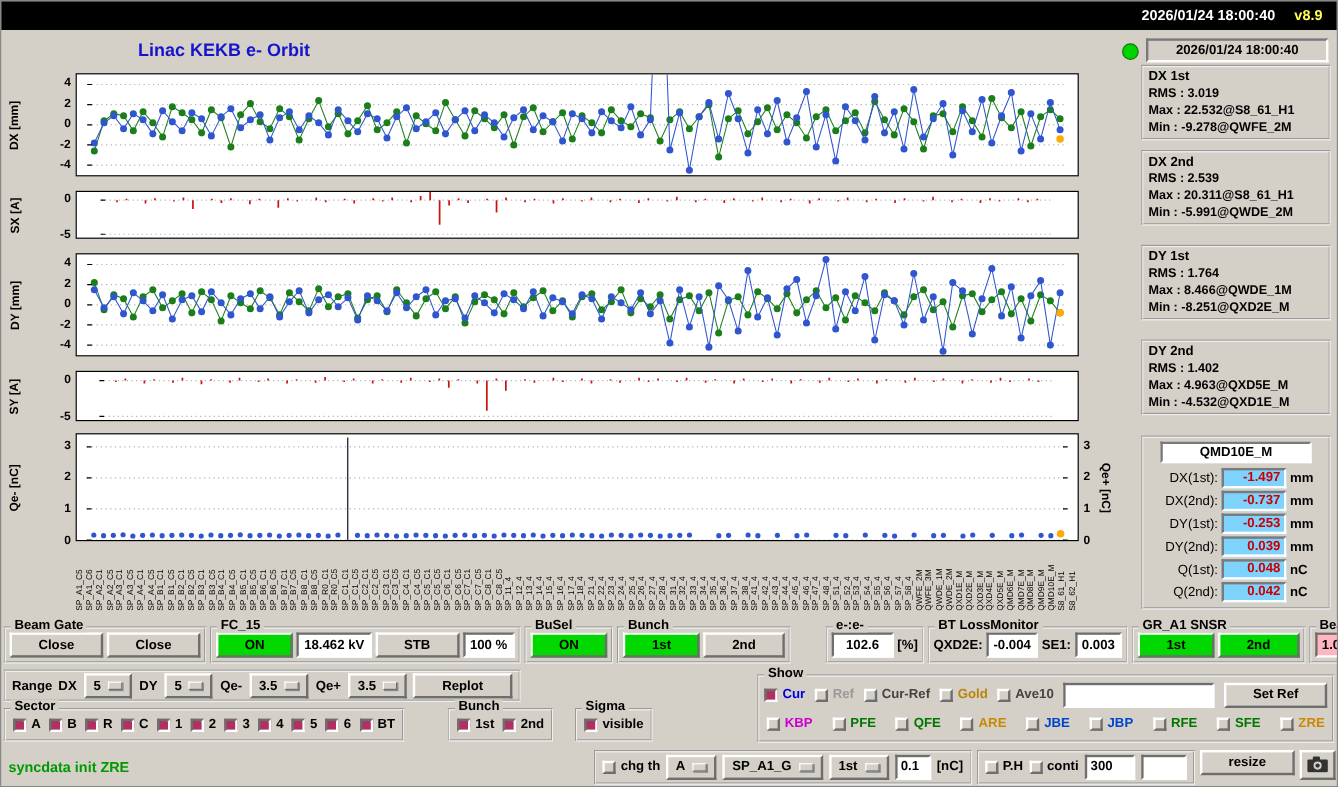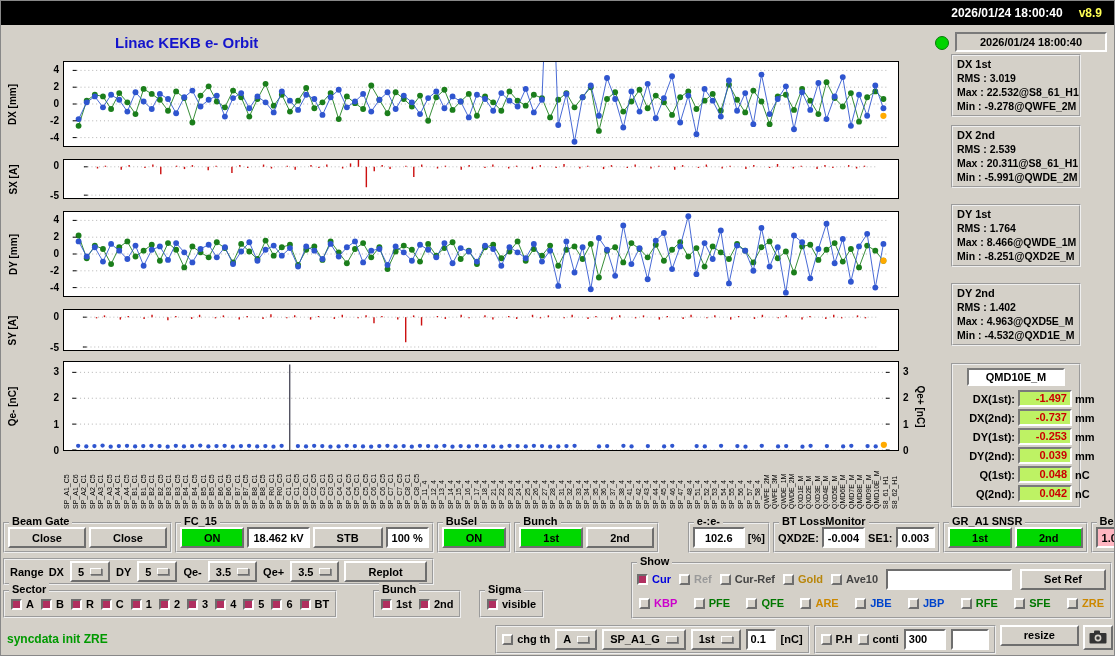--- a/index.html
+++ b/index.html
@@ -6,27 +6,27 @@
 html,body{width:1115px;height:656px}
 body{font-family:"Liberation Sans",sans-serif;font-size:11px;background:#d4d0c8;color:#000}
 .screen{position:relative;width:1115px;height:656px;background:#d4d0c8;overflow:hidden;border:1px solid #888}
 .titlebar{position:absolute;top:0;left:0;width:100%;height:24px;background:#000;display:flex;justify-content:flex-end;align-items:center;gap:16px;padding-right:12px}
 .tb-time{color:#fff;font-weight:bold;font-size:12px}
 .tb-ver{color:#ffff55;font-weight:bold;font-size:12px}
 .page-title{position:absolute;top:33px;left:114px;color:#1414cc;font-size:15px;font-weight:bold}
 .status-dot{position:absolute;left:934px;top:35px;width:14px;height:14px;border-radius:50%;background:#00d400;border:1px solid #0a7a0a}
 .time-box{position:absolute;left:954px;top:31px;width:152px;height:20px;border:2px solid;border-color:#7a7a7a #fff #fff #7a7a7a;text-align:center;font-weight:bold;line-height:16px;background:#d4d0c8}
 
-.panel{position:absolute;left:950px;width:130px;border:2px groove #efefef;background:#d4d0c8;padding:2px 4px}
+.panel{position:absolute;left:950px;width:158px;border:2px groove #efefef;background:#d4d0c8;padding:2px 4px}
 .ptitle{font-weight:bold;font-size:11px;margin-bottom:1px}
 .pline{font-weight:bold;font-size:10.5px;line-height:14px;white-space:nowrap}
 .qmd-title{border:2px solid;border-color:#7a7a7a #fff #fff #7a7a7a;background:#fff;text-align:center;font-weight:bold;margin:1px 10px 4px;padding:1px 0}
 .qmd-row{display:flex;align-items:center;gap:3px;margin:2px 0;height:17px}
-.qmd-label{flex:0 0 58px;text-align:right;font-weight:bold;white-space:nowrap}
-.qmd-val{flex:0 0 54px;background:#bef264;border:2px solid;border-color:#7a7a7a #fff #fff #7a7a7a;color:#cc0000;font-weight:bold;text-align:right;padding:0 3px;height:17px;line-height:13px}
+.qmd-label{flex:0 0 58px;text-align:right;font-weight:normal;white-space:nowrap}
+.qmd-val{flex:0 0 54px;background:#7dd3fc;border:2px solid;border-color:#7a7a7a #fff #fff #7a7a7a;color:#cc0000;font-weight:bold;text-align:right;padding:0 3px;height:17px;line-height:13px}
 .qmd-unit{font-weight:bold}
 
 .psvg{position:absolute;left:62px;background:#fff;border:1px solid #000}
 .ylab{position:absolute;left:4px;width:16px;display:flex;align-items:center;justify-content:center}
 .ylab span{transform:rotate(-90deg);white-space:nowrap;font-size:10px;font-weight:bold}
 .ylabr{position:absolute;left:912px;width:16px;display:flex;align-items:center;justify-content:center}
 .ylabr span{transform:rotate(90deg);white-space:nowrap;font-size:10px;font-weight:bold}
 .ytk{position:absolute;left:30px;width:28px;text-align:right;font-size:10px;font-weight:bold}
 .ytkr{position:absolute;left:902px;width:22px;text-align:left;font-size:10px;font-weight:bold}
 #xlabels{position:absolute;left:62px;top:452px;width:836px;height:56px;display:flex;overflow:hidden}

